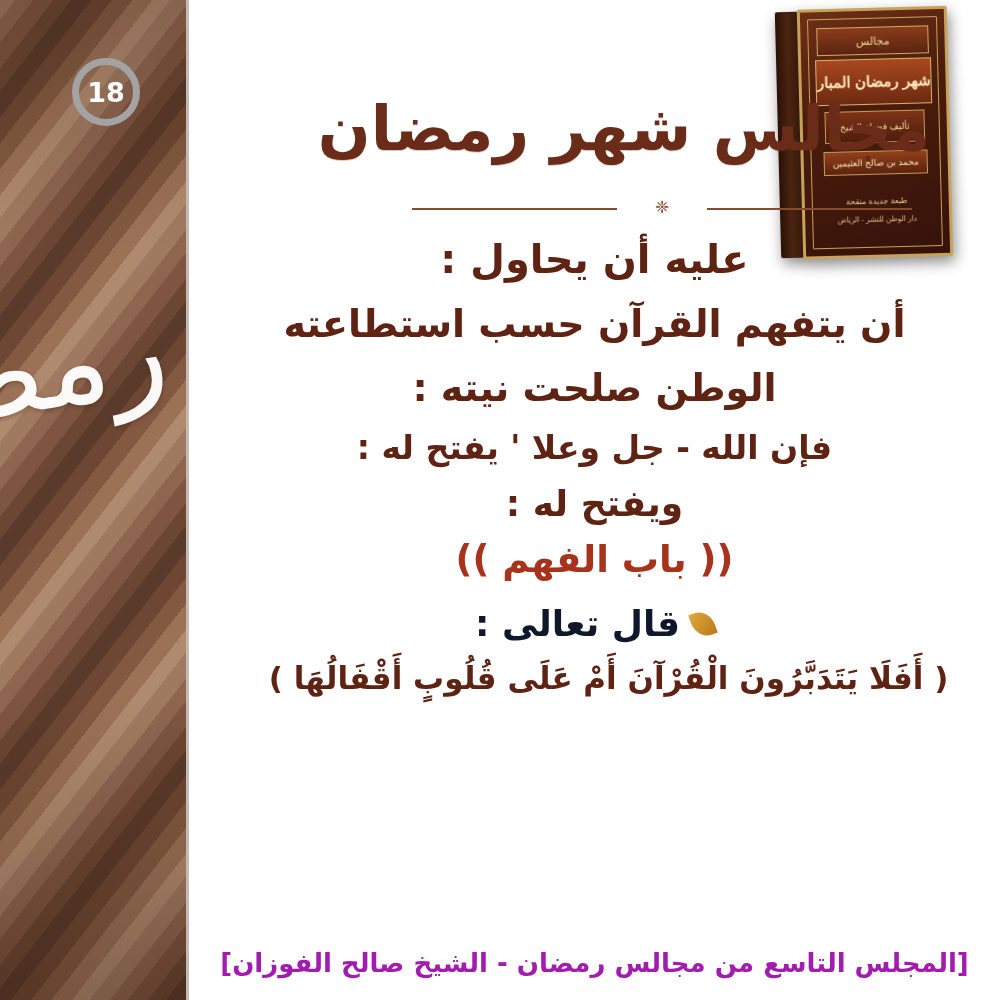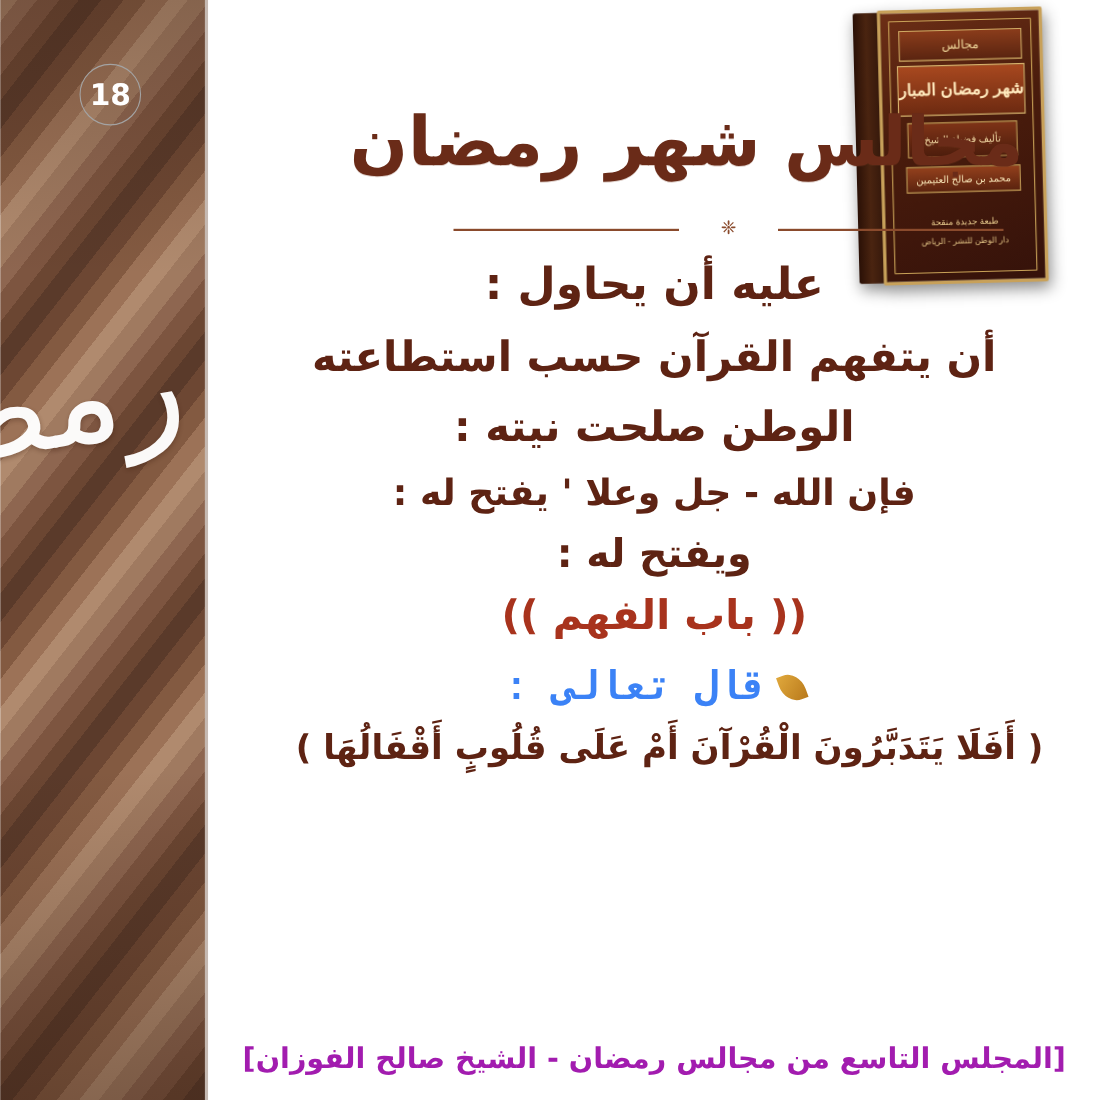--- a/index.html
+++ b/index.html
@@ -76,21 +76,21 @@
   }
 
   
   .page-badge {
     position: absolute;
     left: 72px;
     top: 58px;
     width: 54px;
     height: 54px;
     border-radius: 50%;
-    border: 1px solid #a3a3a3;
+    border: 7px solid #a3a3a3;
     color: #ffffff;
     font-size: 27px;
     font-weight: bold;
     display: flex;
     align-items: center;
     justify-content: center;
     font-family: "DejaVu Sans", "Liberation Sans", sans-serif;
     letter-spacing: 0;
   }
 
@@ -286,23 +286,22 @@
   .l-6 { font-size: 36px; margin-bottom: 14px; }
   .l-7 { font-size: 36px; margin-bottom: 28px; color: #a8331d; }
 
   .qala-line {
     display: flex;
     align-items: center;
     justify-content: center;
     gap: 12px;
     font-size: 36px;
     margin-bottom: 16px;
-    color: #3b82f6;
-    white-space: nowrap;
-    font-family: Liberation Mono, monospace;
+    color: #0f172a;
+    white-space: nowrap;
   }
   .leaf-icon {
     display: inline-block;
     width: 22px;
     height: 26px;
     background: linear-gradient(140deg, #e0a83c, #b97a1c);
     border-radius: 0 70% 0 70%;
     transform: rotate(-20deg);
     flex: 0 0 auto;
   }

